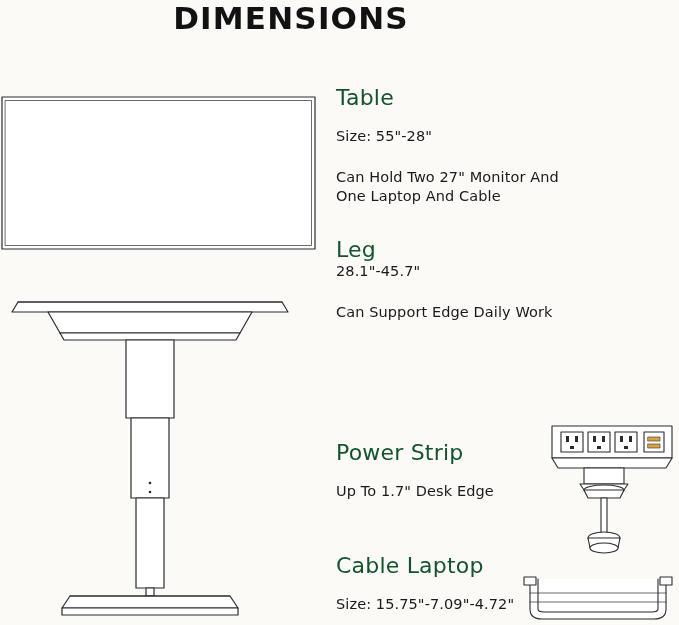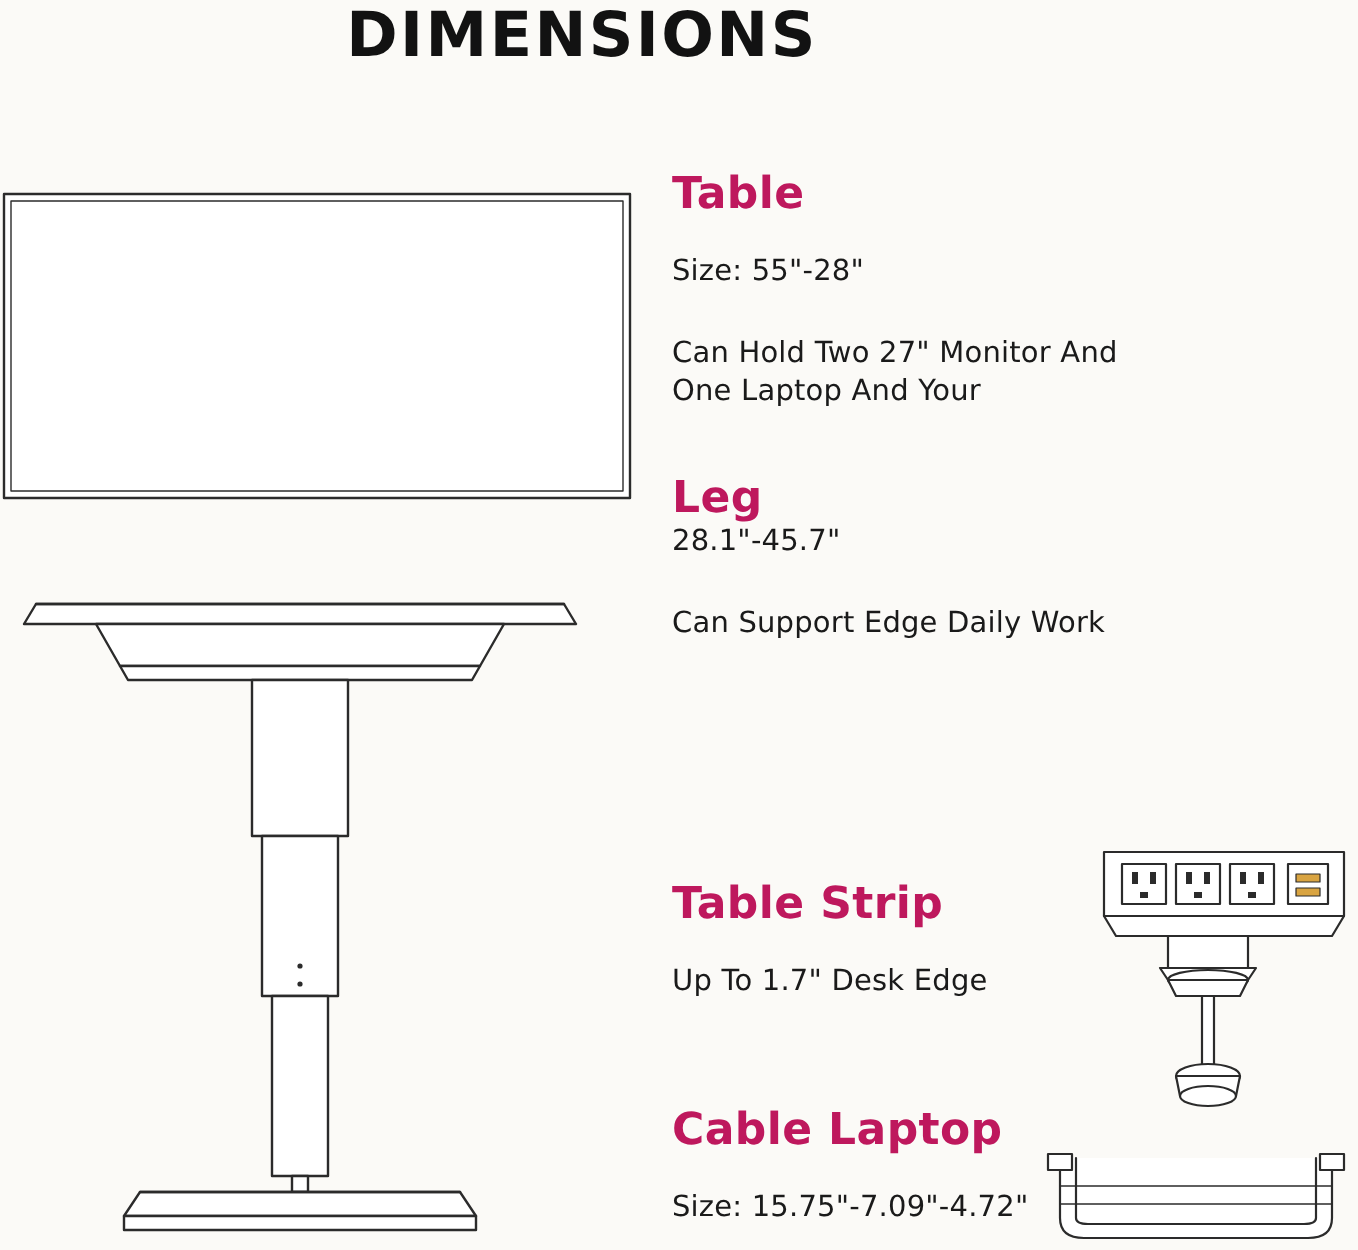--- a/index.html
+++ b/index.html
@@ -46,22 +46,22 @@
   
   .specs {
     position: absolute;
     left: 336px;
     top: 86px;
     width: 343px;
   }
   .spec-block { margin-bottom: 0px; }
   .spec-head {
     font-size: 22px;
-    font-weight: 700;
-    color: #be185d;
+    font-weight: 400;
+    color: #14532d;
     letter-spacing: 0.2px;
     margin: 0 0 16px 0;
     line-height: 1.1;
   }
   .spec-line {
     font-size: 14.5px;
     line-height: 1.42;
     color: #1a1a1a;
     margin: 0 0 20px 0;
     letter-spacing: 0.1px;
@@ -129,31 +129,31 @@
       </g>
     </svg>
   </div>
 
   <div class="specs">
 
     <div class="spec-block blk-table">
       <div class="spec-head">Table</div>
       <div class="spec-line">Size: 55"-28"</div>
       <div class="spec-line tight">Can Hold Two 27" Monitor And</div>
-      <div class="spec-line" style="margin-top:-19px">One Laptop And Your</div>
+      <div class="spec-line" style="margin-top:-19px">One Laptop And Cable</div>
     </div>
 
     <div class="spec-block blk-leg">
       <div class="spec-head">Leg</div>
       <div class="spec-line" style="margin-top:-17px">28.1"-45.7"</div>
       <div class="spec-line">Can Support Edge Daily Work</div>
     </div>
 
     <div class="spec-block blk-power">
-      <div class="spec-head">Table Strip</div>
+      <div class="spec-head">Power Strip</div>
       <div class="spec-line">Up To 1.7" Desk Edge</div>
     </div>
 
     <div class="spec-block blk-cable">
       <div class="spec-head">Cable Laptop</div>
       <div class="spec-line">Size: 15.75"-7.09"-4.72"</div>
     </div>
 
   </div>
 

